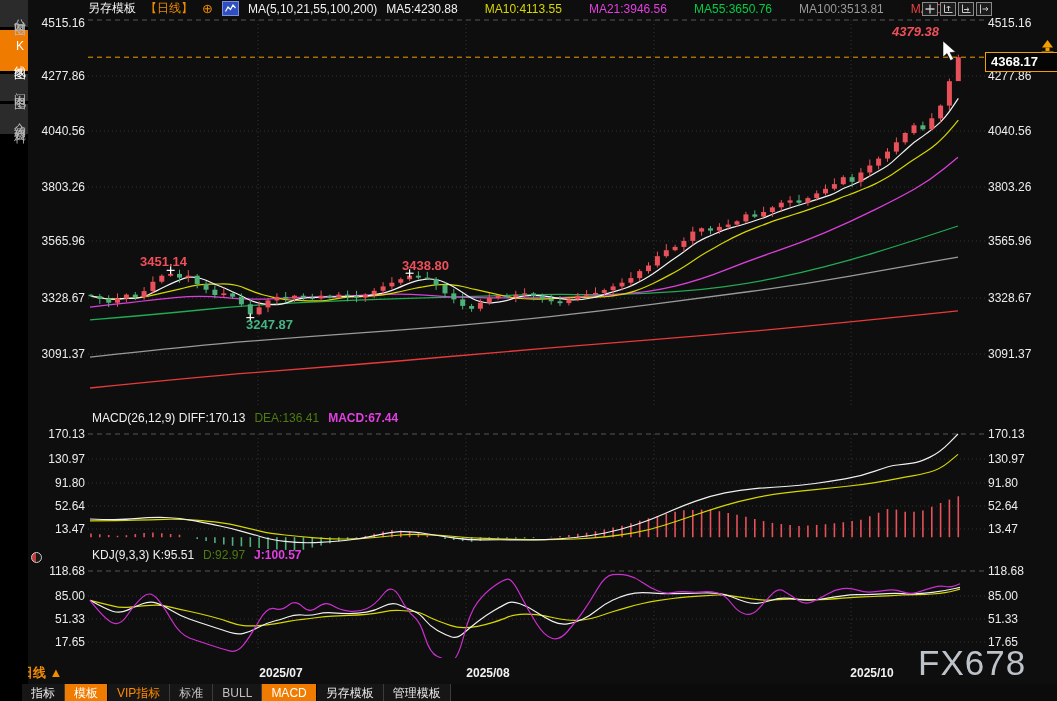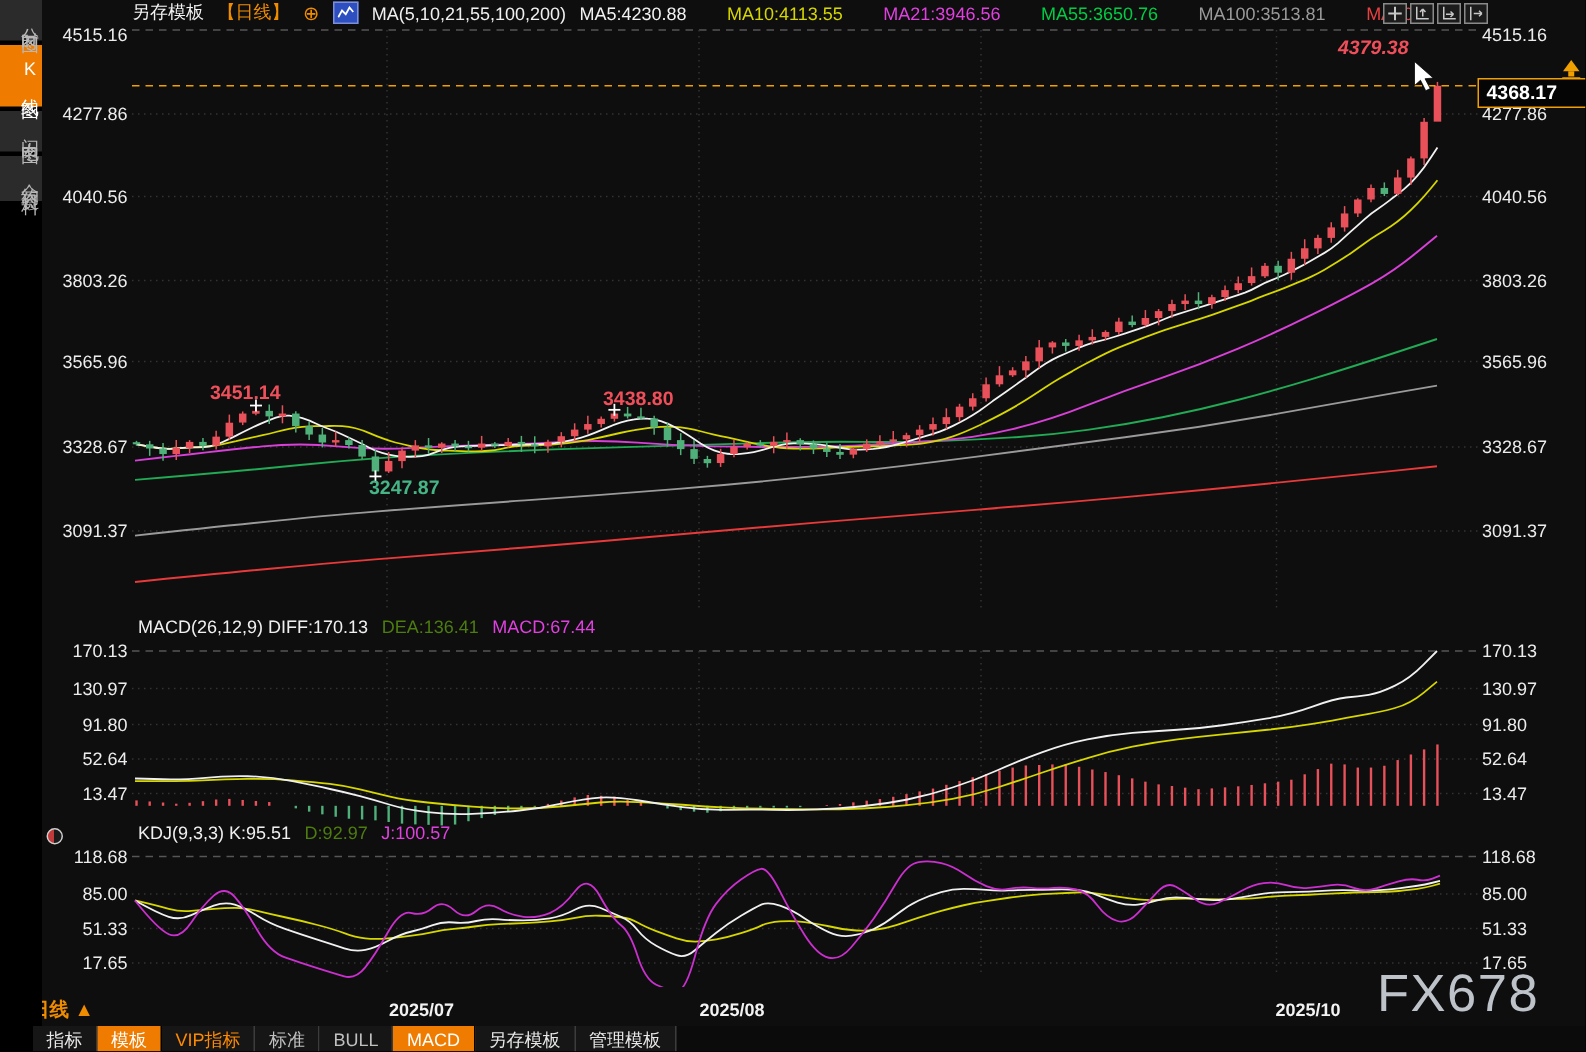--- a/index.html
+++ b/index.html
@@ -28,21 +28,21 @@
   
   .axis-label{position:absolute;font-size:12px;color:#ececec;height:14px;line-height:14px;z-index:4;}
   .axis-label.l{left:28px;width:57px;text-align:right;}
   .axis-label.r{left:988px;width:68px;text-align:left;}
   
   .ann{position:absolute;font-size:13px;font-weight:bold;z-index:4;}
   #ann-peak1,#ann-peak2,#ann-top{color:#ef4f5a;}
   #ann-trough1{color:#45b585;}
   
   .panel-header{position:absolute;left:92px;font-size:12px;display:flex;gap:9px;z-index:5;white-space:nowrap;}
-  .c-white{color:#f0f0f0;} .c-yellow{color:#4d7c0f;text-align:right;} .c-magenta{color:#e040e0;}
+  .c-white{color:#f0f0f0;} .c-yellow{color:#4d7c0f;text-align:right;} .c-magenta{color:#e040e0;font-weight:bold;}
   
   #price-box{position:absolute;left:985px;top:52px;width:68px;height:18px;border:1px solid #f0a000;
              background:#050505;color:#fff;font-size:13px;font-weight:bold;line-height:18px;
              padding-left:5px;z-index:7;}
   
   #date-row{position:absolute;left:0;top:658px;width:1057px;height:26px;background:#0e0e0e;z-index:5;}
   #period-btn{position:absolute;left:20px;top:6px;color:#f08c00;font-size:13px;font-weight:bold;cursor:pointer;}
   .date-label{position:absolute;top:8px;width:60px;text-align:center;color:#f2f2f2;
               font-size:12px;font-weight:bold;}
   #toolbar{position:absolute;left:0;top:684px;width:1057px;height:17px;background:#0b0b0b;

